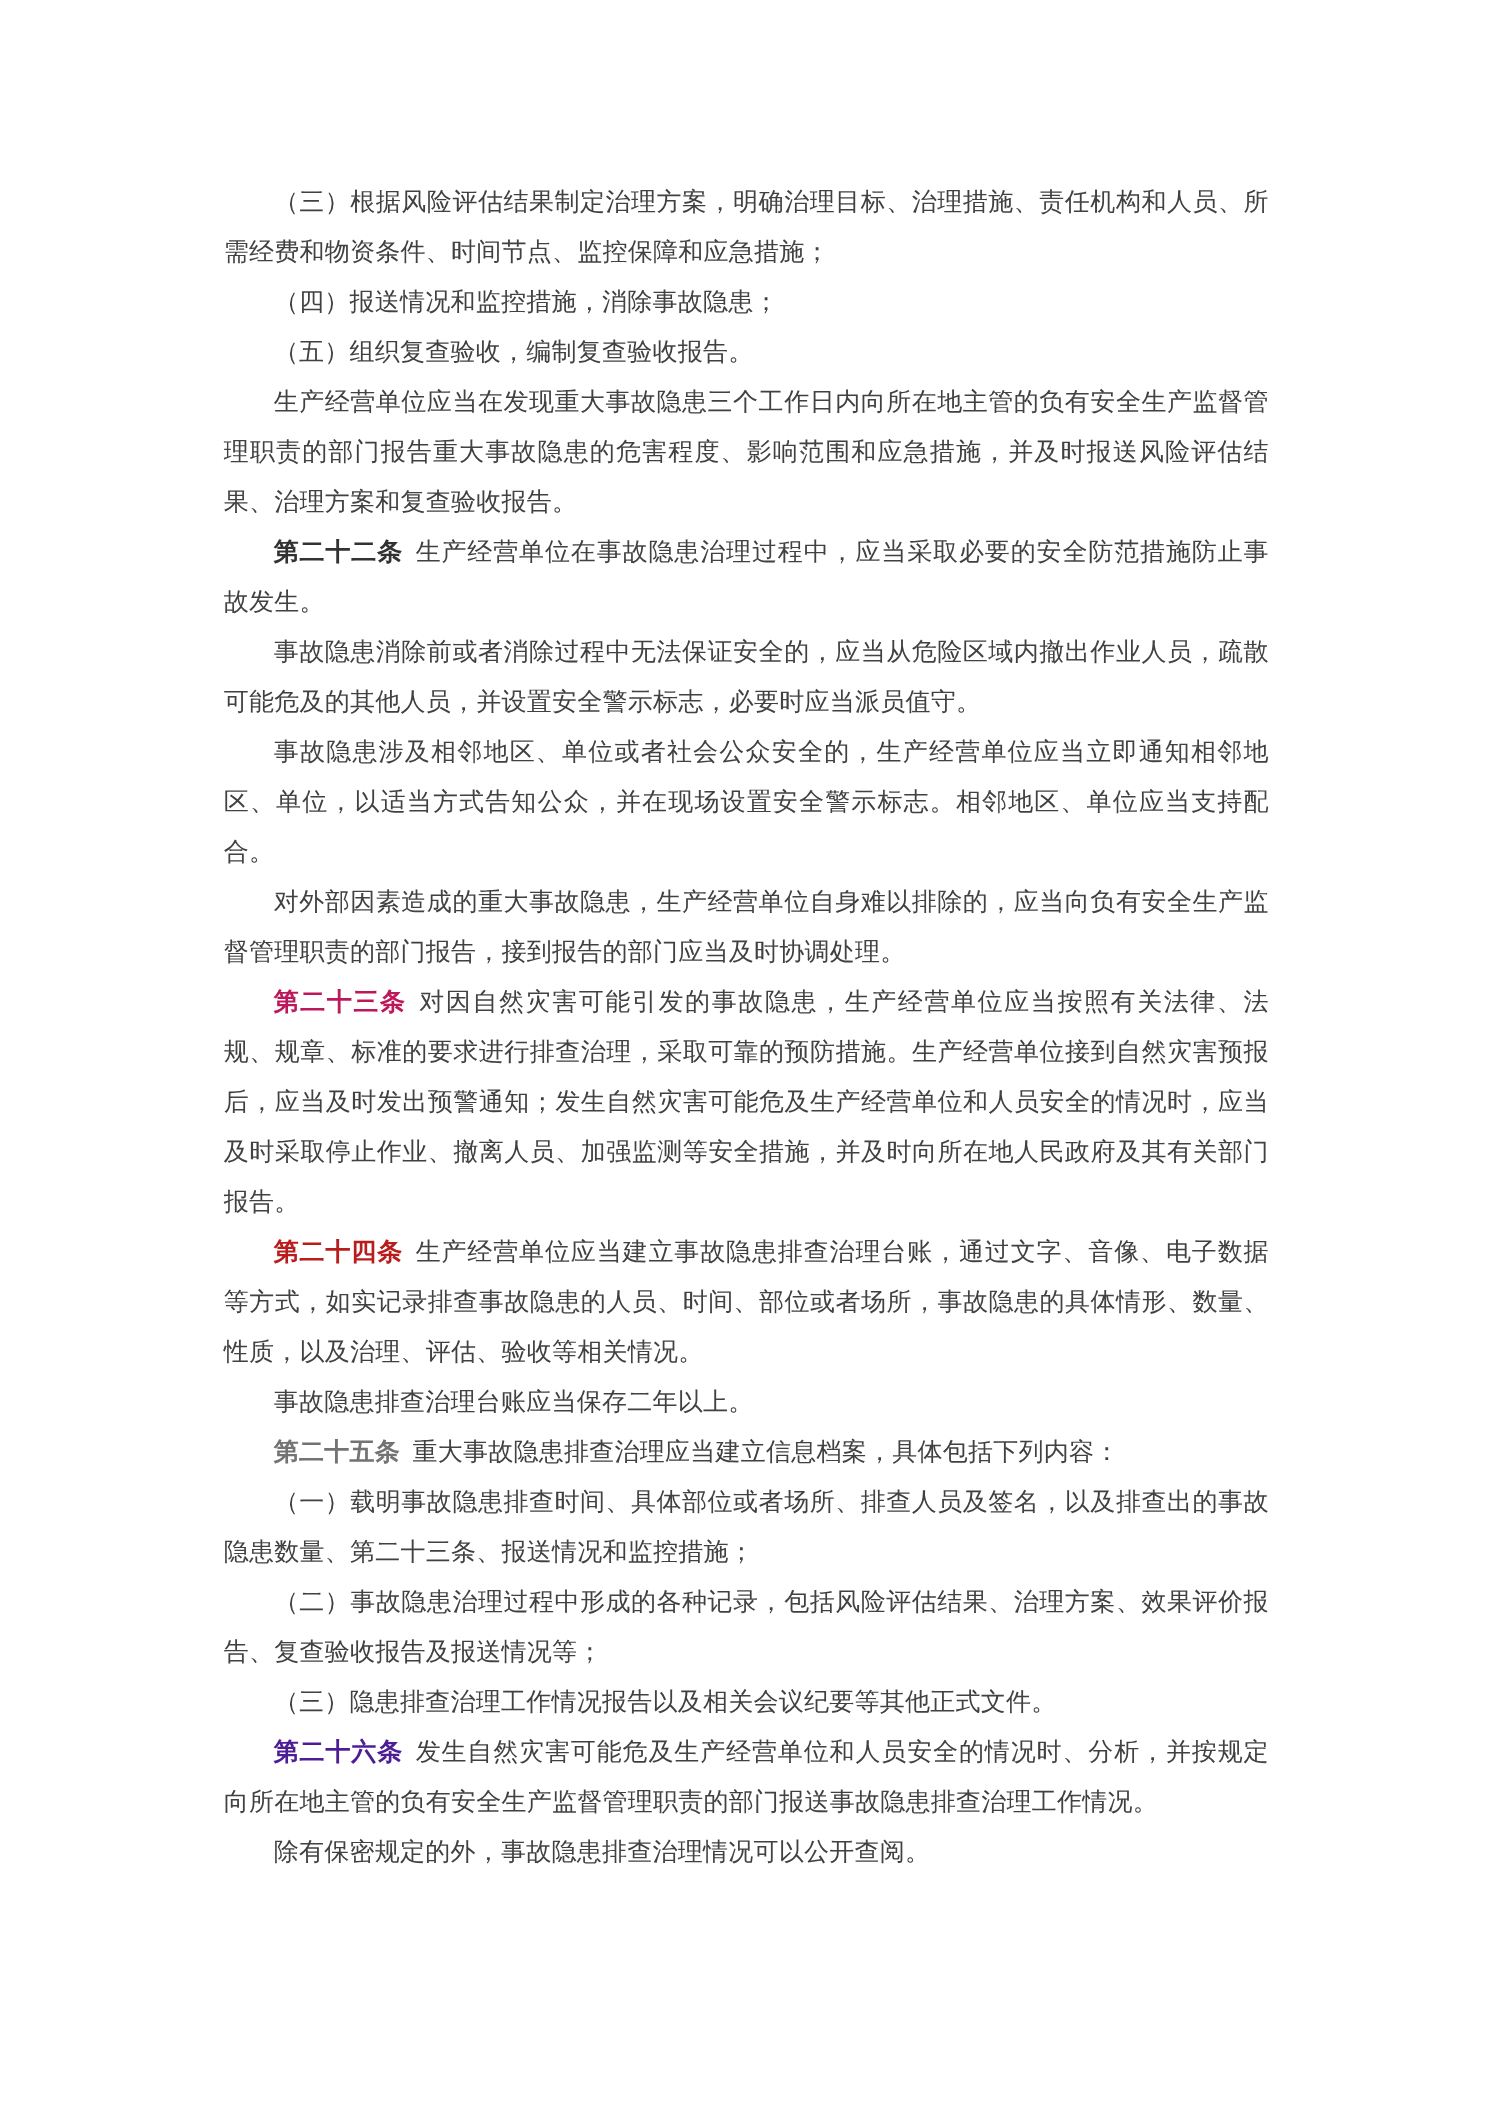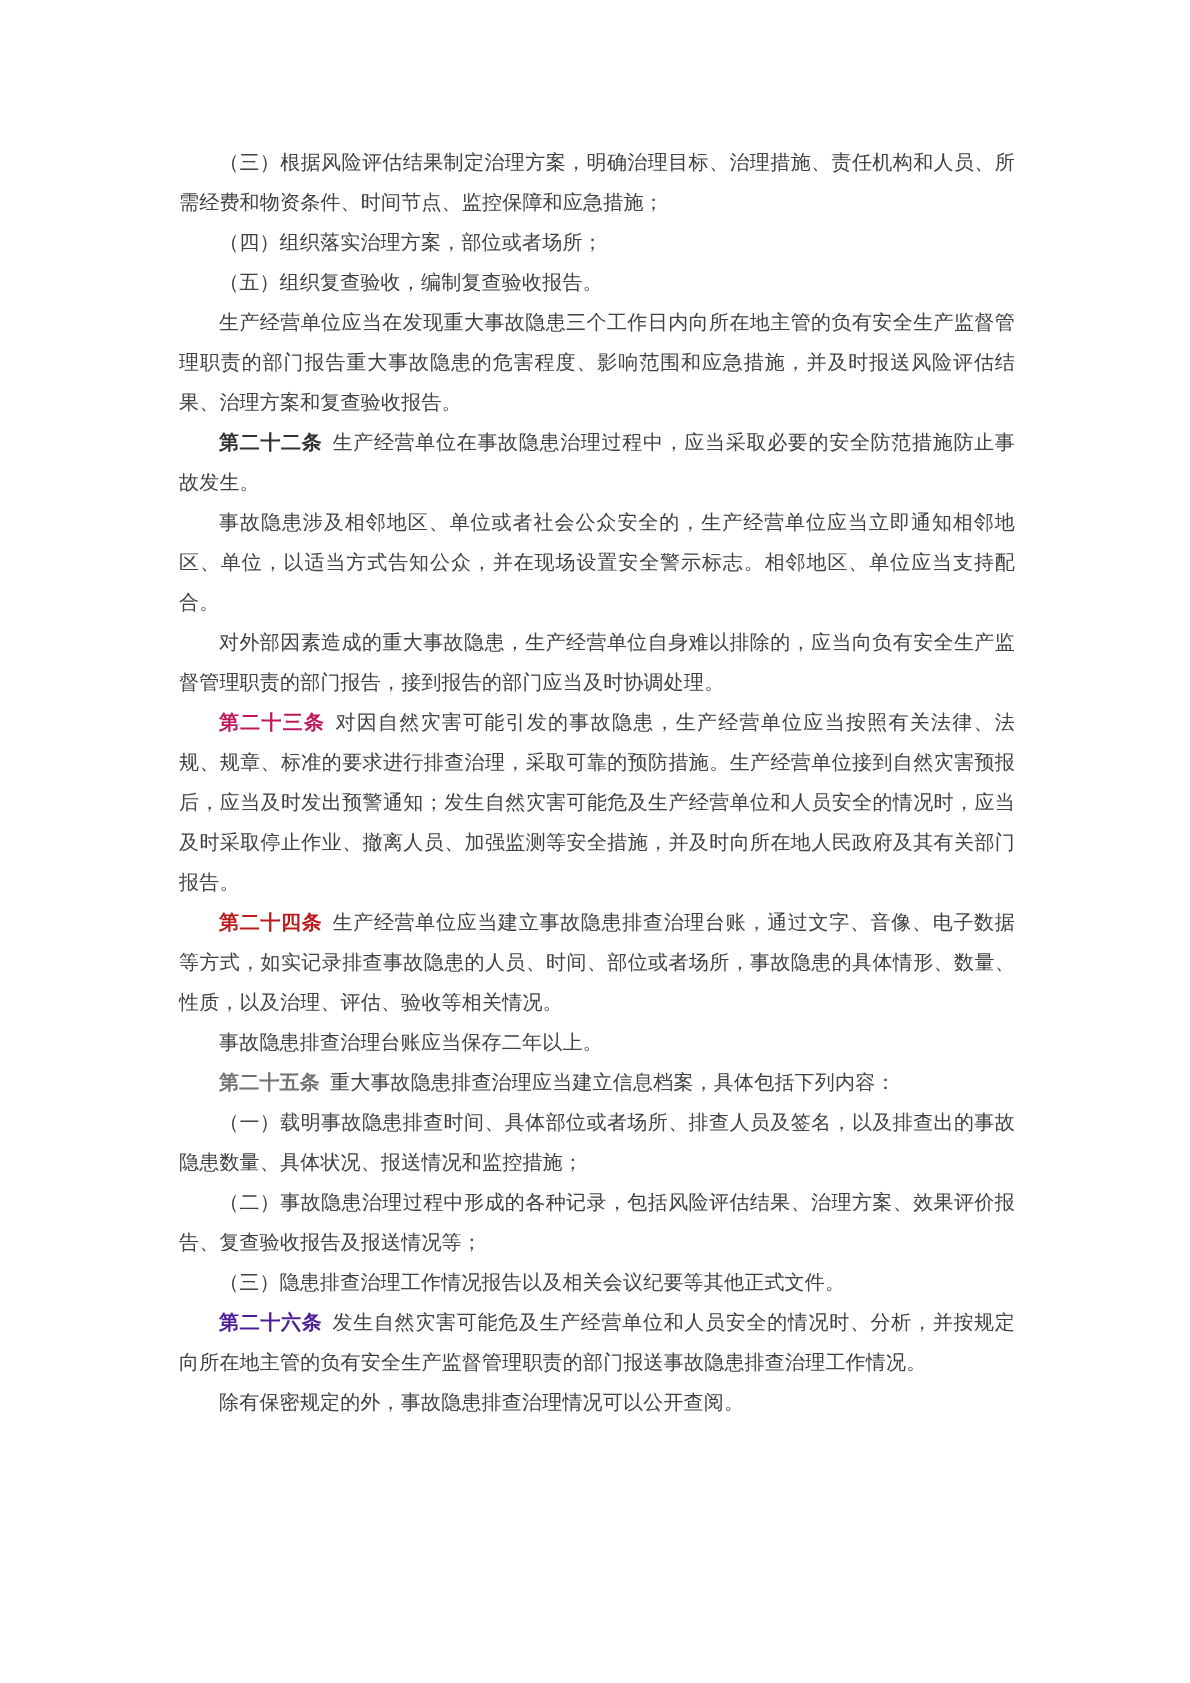--- a/index.html
+++ b/index.html
@@ -36,42 +36,43 @@
     margin-right: 0.5em;
   }
 </style>
 </head>
 <body>
 
 <div class="page" style="background: rgb(255, 255, 255);">
   <div class="doc-body" style="color: rgb(65, 65, 65);">
   <p><span>（三）根据风险评估结果制定治理方案，明确治理目标、治理措施、责任机构和人员、所需经费和物资条件、时间节点、监控保障和应急措施；</span></p>
 
-  <p><span>（四）组织落实治理方案，部位或者场所；</span></p>
+  <p><span>（四）报送情况和监控措施，消除事故隐患；</span></p>
 
   <p><span>（五）组织复查验收，编制复查验收报告。</span></p>
 
   <p><span>生产经营单位应当在发现重大事故隐患三个工作日内向所在地主管的负有安全生产监督管理职责的部门报告重大事故隐患的危害程度、影响范围和应急措施，并及时报送风险评估结果、治理方案和复查验收报告。</span></p>
 
   <p><b class="lead" style="color: rgb(50, 50, 50);">第二十二条</b><span>生产经营单位在事故隐患治理过程中，应当采取必要的安全防范措施防止事故发生。</span></p>
 
+  <p><span>事故隐患消除前或者消除过程中无法保证安全的，应当从危险区域内撤出作业人员，疏散可能危及的其他人员，并设置安全警示标志，必要时应当派员值守。</span></p>
 
   <p><span>事故隐患涉及相邻地区、单位或者社会公众安全的，生产经营单位应当立即通知相邻地区、单位，以适当方式告知公众，并在现场设置安全警示标志。相邻地区、单位应当支持配合。</span></p>
 
   <p><span>对外部因素造成的重大事故隐患，生产经营单位自身难以排除的，应当向负有安全生产监督管理职责的部门报告，接到报告的部门应当及时协调处理。</span></p>
 
   <p><b class="lead" style="color: #be185d;">第二十三条</b><span>对因自然灾害可能引发的事故隐患，生产经营单位应当按照有关法律、法规、规章、标准的要求进行排查治理，采取可靠的预防措施。生产经营单位接到自然灾害预报后，应当及时发出预警通知；发生自然灾害可能危及生产经营单位和人员安全的情况时，应当及时采取停止作业、撤离人员、加强监测等安全措施，并及时向所在地人民政府及其有关部门报告。</span></p>
 
   <p><b class="lead" style="color: #b91c1c;">第二十四条</b><span>生产经营单位应当建立事故隐患排查治理台账，通过文字、音像、电子数据等方式，如实记录排查事故隐患的人员、时间、部位或者场所，事故隐患的具体情形、数量、性质，以及治理、评估、验收等相关情况。</span></p>
 
   <p><span>事故隐患排查治理台账应当保存二年以上。</span></p>
 
   <p><b class="lead" style="color: #737373;">第二十五条</b><span>重大事故隐患排查治理应当建立信息档案，具体包括下列内容：</span></p>
 
-  <p><span>（一）载明事故隐患排查时间、具体部位或者场所、排查人员及签名，以及排查出的事故隐患数量、具体状况、报送情况和监控措施；</span></p>
+  <p><span>（一）载明事故隐患排查时间、具体部位或者场所、排查人员及签名，以及排查出的事故隐患数量、第二十三条、报送情况和监控措施；</span></p>
 
   <p><span>（二）事故隐患治理过程中形成的各种记录，包括风险评估结果、治理方案、效果评价报告、复查验收报告及报送情况等；</span></p>
 
   <p><span>（三）隐患排查治理工作情况报告以及相关会议纪要等其他正式文件。</span></p>
 
 
   <p><b class="lead" style="color: #4c1d95;">第二十六条</b><span>发生自然灾害可能危及生产经营单位和人员安全的情况时、分析，并按规定向所在地主管的负有安全生产监督管理职责的部门报送事故隐患排查治理工作情况。</span></p>
 
   <p><span>除有保密规定的外，事故隐患排查治理情况可以公开查阅。</span></p>
 </div>

